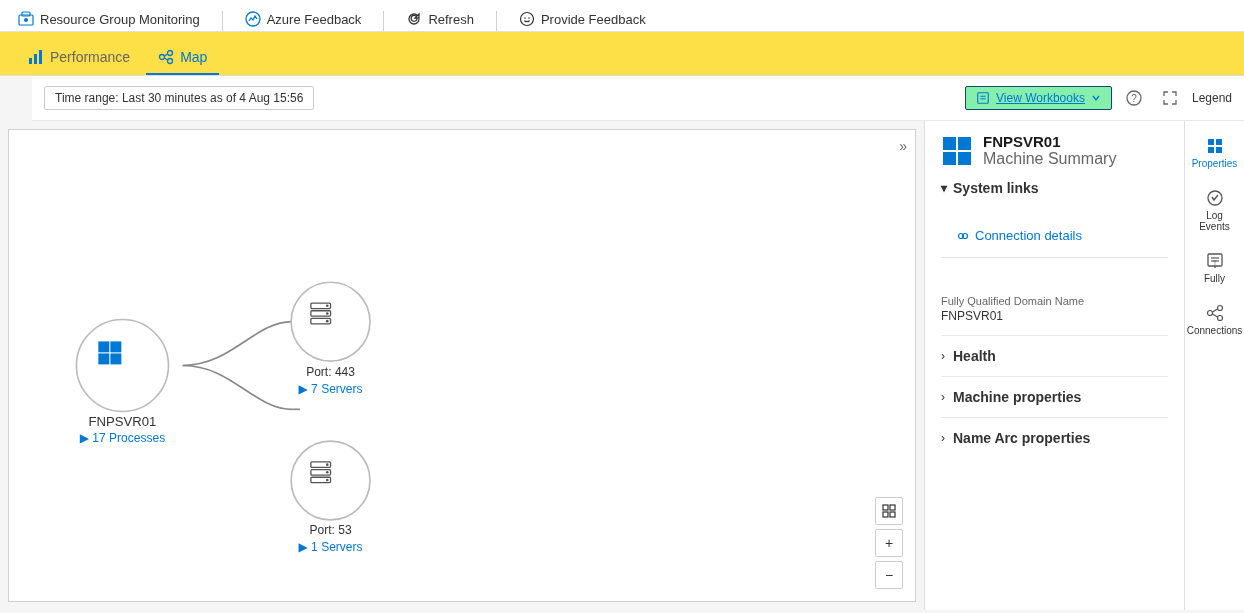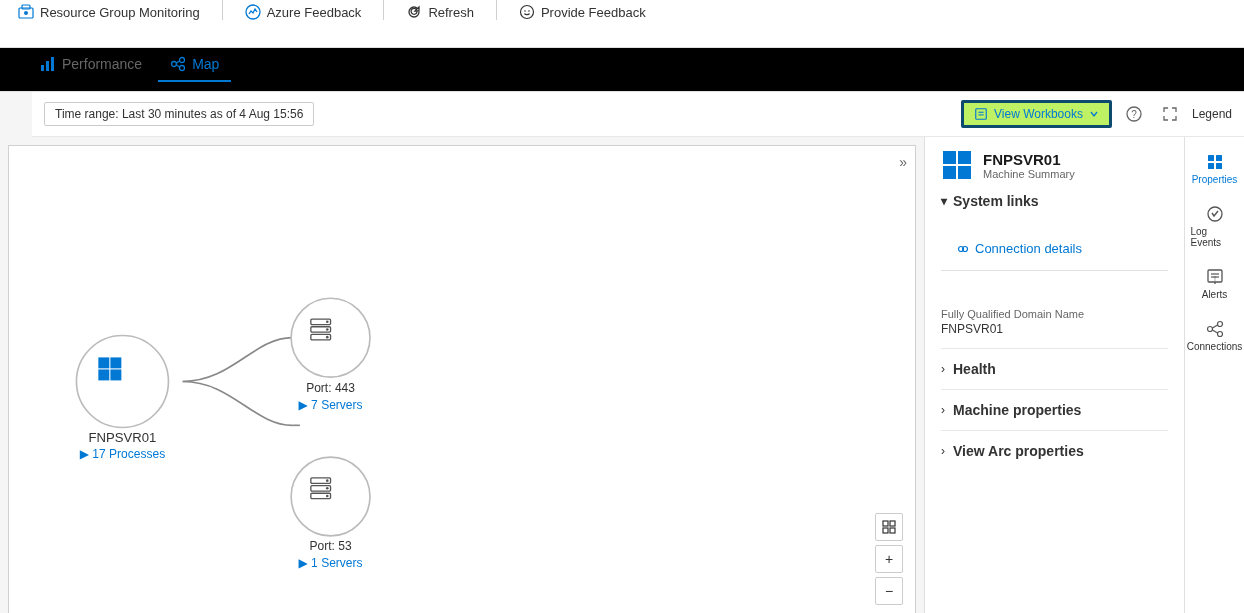--- a/index.html
+++ b/index.html
@@ -1,47 +1,47 @@
 <!DOCTYPE html>
 <html><head>
   <meta charset="utf-8">
   <style>
     * { box-sizing: border-box; margin: 0; padding: 0; }
     body { font-family: 'Segoe UI', Arial, sans-serif; font-size: 13px; color: #333; background: #f5f5f5; width: 1244px; height: 613px; overflow: hidden; }
 
     
     .top-nav {
-      display: flex; align-items: flex-start; height: 48px; background: #fff;
+      display: flex; align-items: flex-end; height: 32px; background: #fff;
       border-bottom: 1px solid #e0e0e0; padding: 0 12px; gap: 16px;
     }
     .nav-item { display: flex; align-items: center; gap: 6px; font-size: 13px; color: #333; cursor: pointer; padding: 4px 6px; border-radius: 2px; }
     .nav-separator { width: 1px; height: 20px; background: #d0d0d0; }
 
     
     .tab-bar {
-      display: flex; align-items: flex-start; height: 44px; background: #000000;
-      border-bottom: 1px solid #e0e0e0; padding: 0 28px; gap: 4px;
+      display: flex; align-items: flex-end; height: 44px; background: #fde047;
+      border-bottom: 1px solid #e0e0e0; padding: 0 16px; gap: 4px;
     }
     .tab { display: flex; align-items: center; gap: 6px; padding: 8px 12px; font-size: 14px; cursor: pointer; color: #666; border-bottom: 2px solid transparent; }
     .tab.active { color: #0078d4; border-bottom: 2px solid #0078d4; font-weight: 500; }
 
     
     .toolbar {
       display: flex; align-items: center; justify-content: space-between;
       padding: 8px 12px; background: #fff; border-bottom: 1px solid #e8e8e8; margin-left: 32px;
     }
     .time-range-btn {
       border: 1px solid #ccc; background: #fff; padding: 4px 10px;
       border-radius: 2px; font-size: 12px; cursor: pointer; color: #333;
     }
     .toolbar-right { display: flex; align-items: center; gap: 8px; }
     .view-workbooks-btn {
-      display: flex; align-items: center; gap: 6px; border: 3px solid #0c4a6e;
-      background: #bef264; color: #0078d4; padding: 4px 10px; border-radius: 2px;
-      font-size: 12px; cursor: pointer;
+      display: flex; align-items: center; gap: 6px; border: 1px solid #0c4a6e;
+      background: #86efac; color: #0078d4; padding: 4px 10px; border-radius: 2px;
+      font-size: 12px; cursor: pointer; text-decoration: underline;
     }
     .toolbar-icon { width: 28px; height: 28px; display: flex; align-items: center; justify-content: center; cursor: pointer; color: #666; border-radius: 2px; }
 
     
     .main-content { display: flex; height: calc(613px - 40px - 44px - 40px); }
 
     
     .map-area {
       flex: 1; background: #fff; border: 1px solid #d0d0d0; margin: 8px;
       position: relative; overflow: hidden;
@@ -63,29 +63,29 @@
     .legend-btn { display: flex; align-items: flex-end; gap: 4px; font-size: 12px; color: #333; cursor: pointer; }
     .expand-arrow { color: #666; font-size: 14px; }
 
     
     .right-panel { width: 320px; background: #fff; border-left: 1px solid #e0e0e0; display: flex; }
     .panel-content { flex: 1; overflow-y: auto; padding: 12px 16px; }
 
     
     .side-icons { width: 60px; background: #fff; border-left: 1px solid #e0e0e0; display: flex; flex-direction: column; align-items: center; padding-top: 8px; gap: 4px; }
     .side-icon { display: flex; flex-direction: column; align-items: center; padding: 8px 4px; cursor: pointer; width: 56px; border-radius: 2px; gap: 3px; }
-    .side-icon .icon-label { font-size: 10px; color: #333; text-align: left; }
+    .side-icon .icon-label { font-size: 10px; color: #333; text-align: center; }
     .side-icon.active .icon-label { color: #0078d4; }
     .side-icon svg { width: 18px; height: 18px; }
 
     
     .machine-header { display: flex; align-items: center; gap: 10px; margin-bottom: 12px; }
     .windows-logo { width: 32px; height: 32px; }
     .machine-title { font-size: 15px; font-weight: 600; color: #1a1a1a; }
-    .machine-subtitle { font-size: 11px; color: #666; }
+    .machine-subtitle { font-size: 16px; color: #666; }
 
     
     .section-header { display: flex; align-items: center; gap: 6px; font-size: 14px; font-weight: 600; color: #333; margin: 8px 0; cursor: pointer; }
     .section-header .chevron { font-size: 12px; color: #333; }
     .quick-link { display: flex; align-items: center; gap: 6px; color: #0078d4; font-size: 13px; cursor: pointer; padding: 4px 16px; margin-top: 28px; }
 
     .divider { height: 1px; background: #e0e0e0; margin: 10px 0; }
 
     
     .prop-group { margin-bottom: 12px; margin-top: 37px; }
@@ -327,21 +327,21 @@
       <div class="collapsible-section">
         <div class="collapsible-header">
           <span class="chevron-right">›</span>
           <span class="collapsible-title">Machine properties</span>
         </div>
       </div>
 
       <div class="collapsible-section">
         <div class="collapsible-header">
           <span class="chevron-right">›</span>
-          <span class="collapsible-title">View Arc properties</span>
+          <span class="collapsible-title">Name Arc properties</span>
         </div>
       </div>
 
     </div>
 
     <div class="side-icons">
 
       <div class="side-icon active">
         <svg width="18" height="18" viewBox="0 0 18 18">
           <rect x="2" y="2" width="6" height="6" rx="0.5" fill="#0078d4"></rect>
@@ -361,21 +361,21 @@
       </div>
 
       <div class="side-icon">
         <svg width="18" height="18" viewBox="0 0 18 18">
           <rect x="2" y="2" width="14" height="12" rx="1" fill="none" stroke="#555" stroke-width="1.3"></rect>
           <line x1="9" y1="16" x2="9" y2="14" stroke="#555" stroke-width="1.3"></line>
           <line x1="5" y1="6" x2="13" y2="6" stroke="#555" stroke-width="1.2"></line>
           <line x1="5" y1="9" x2="13" y2="9" stroke="#555" stroke-width="1.2"></line>
           <text x="9" y="13" text-anchor="middle" font-size="7" fill="#555">!</text>
         </svg>
-        <span class="icon-label">Alerts</span>
+        <span class="icon-label">Fully</span>
       </div>
 
       <div class="side-icon">
         <svg width="18" height="18" viewBox="0 0 18 18">
           <circle cx="4" cy="9" r="2.5" fill="none" stroke="#555" stroke-width="1.2"></circle>
           <circle cx="14" cy="4" r="2.5" fill="none" stroke="#555" stroke-width="1.2"></circle>
           <circle cx="14" cy="14" r="2.5" fill="none" stroke="#555" stroke-width="1.2"></circle>
           <line x1="6.5" y1="8" x2="11.5" y2="5" stroke="#555" stroke-width="1.2"></line>
           <line x1="6.5" y1="10" x2="11.5" y2="13" stroke="#555" stroke-width="1.2"></line>
         </svg>

